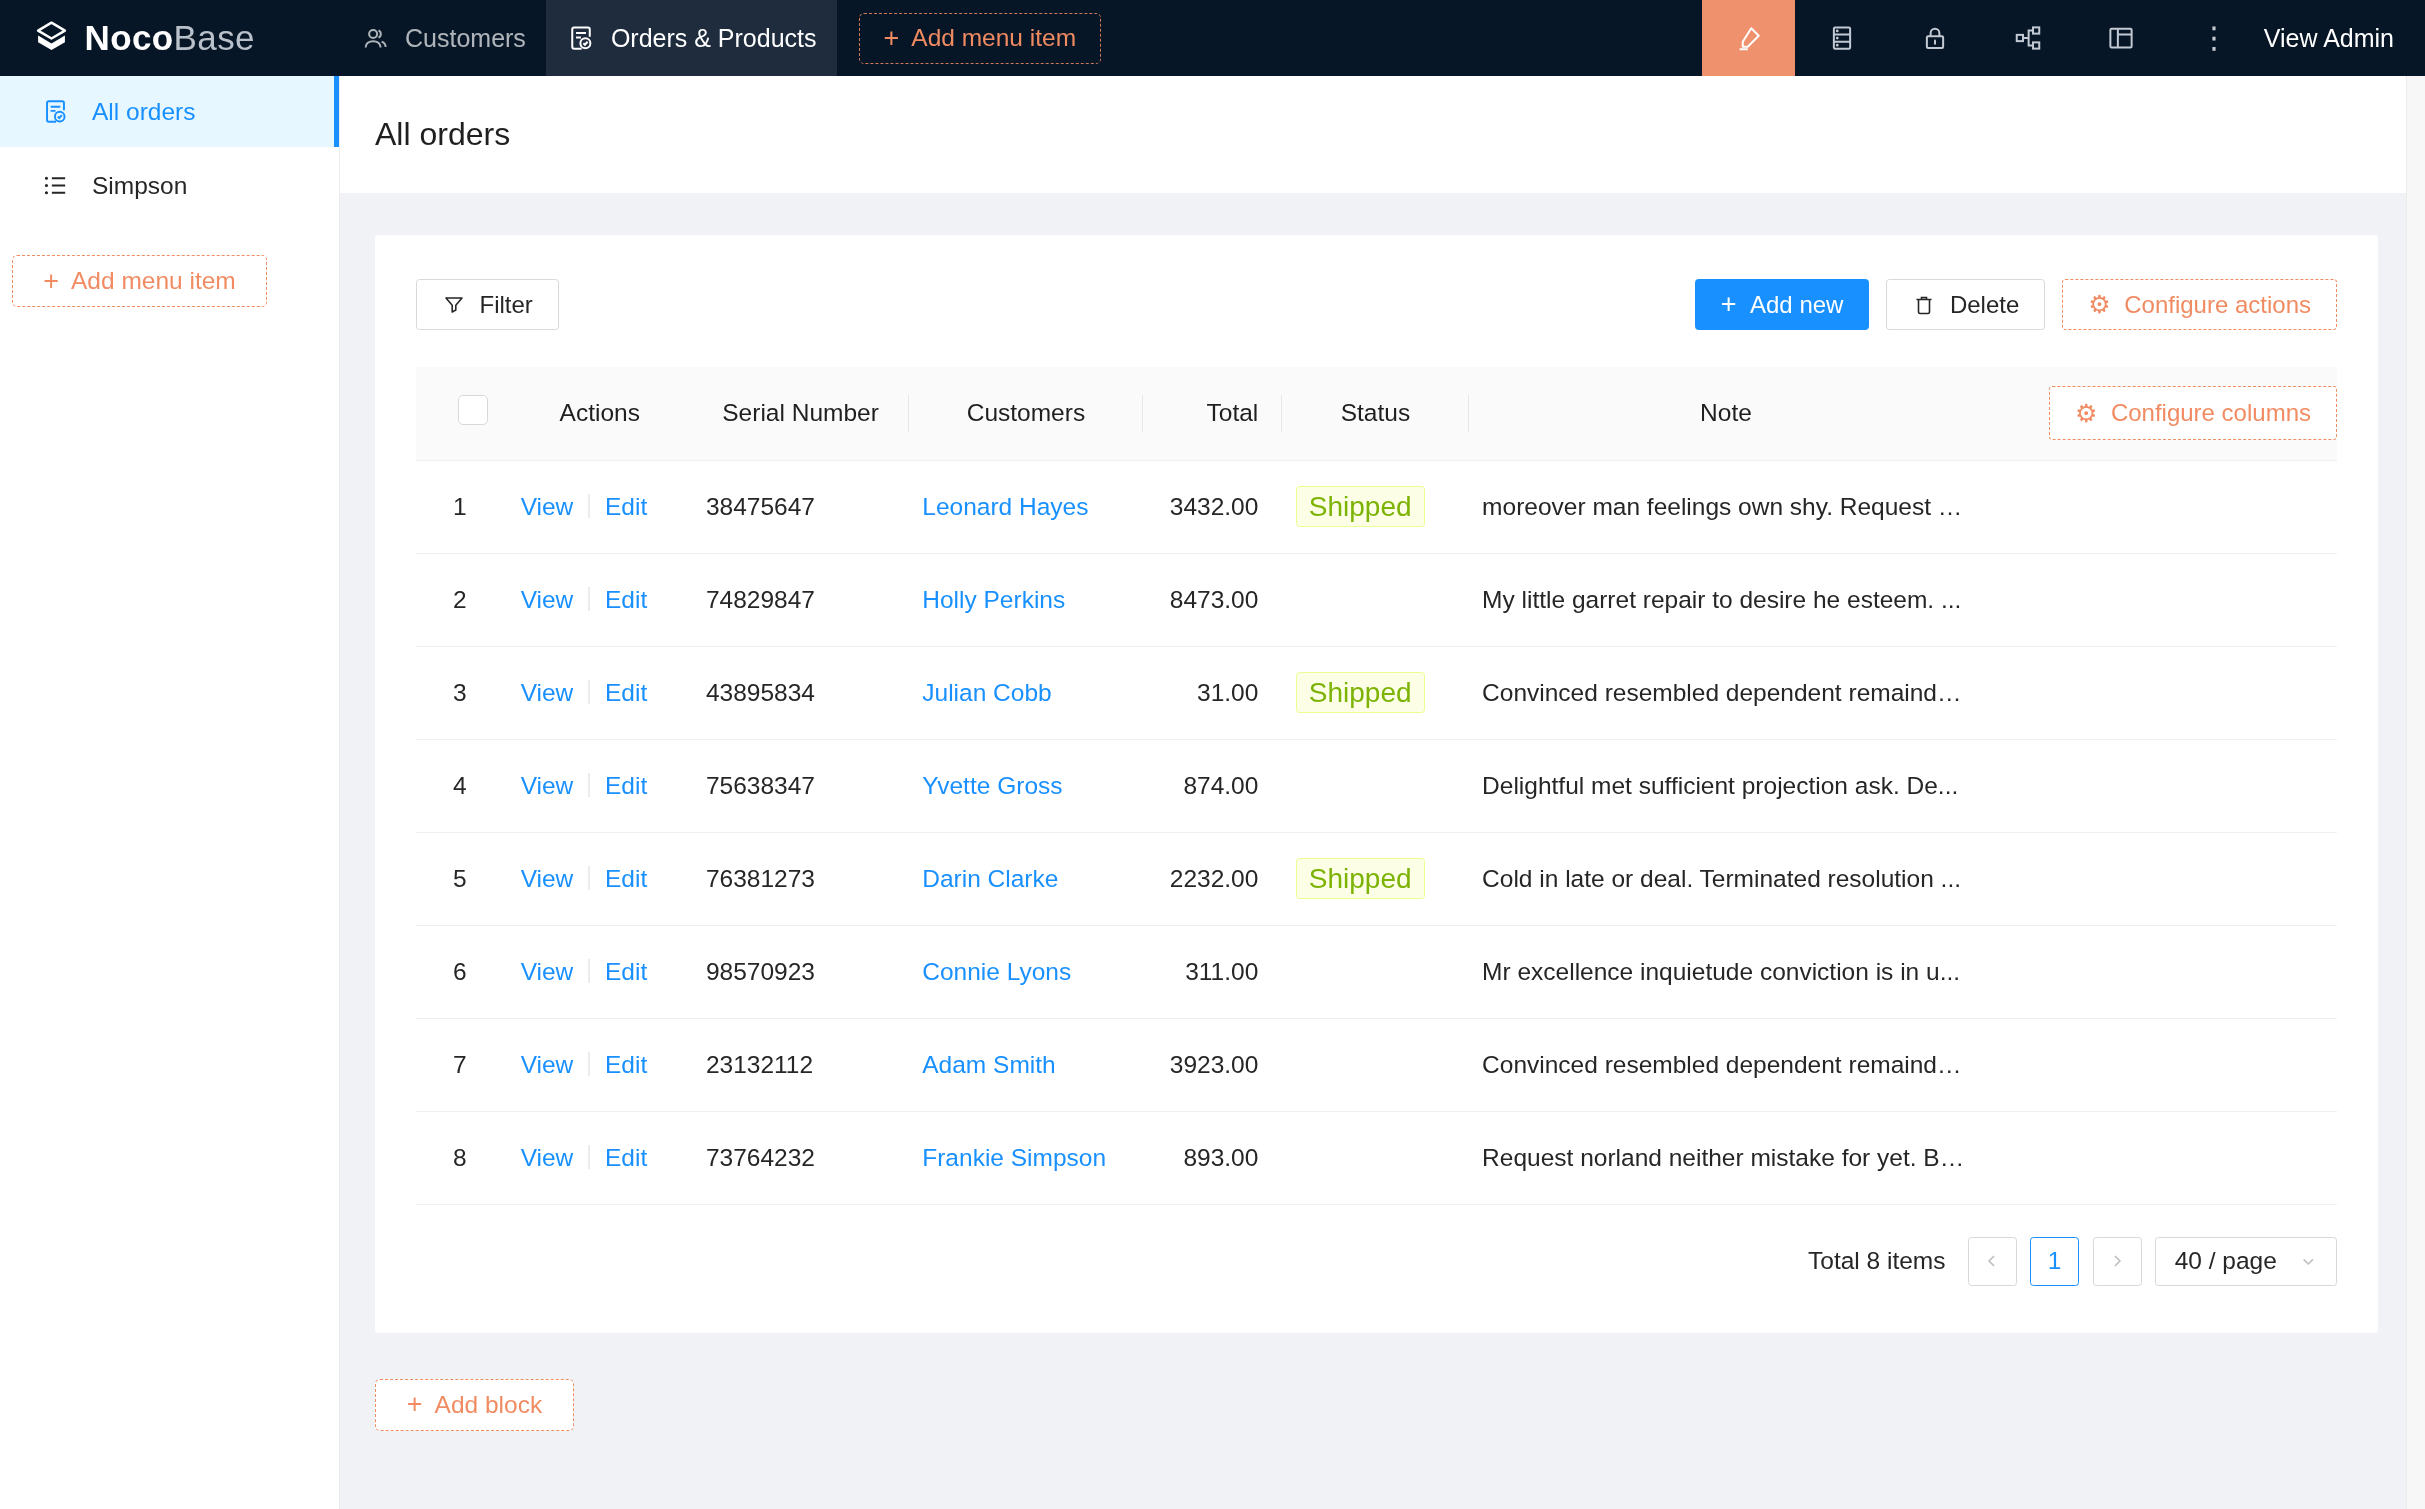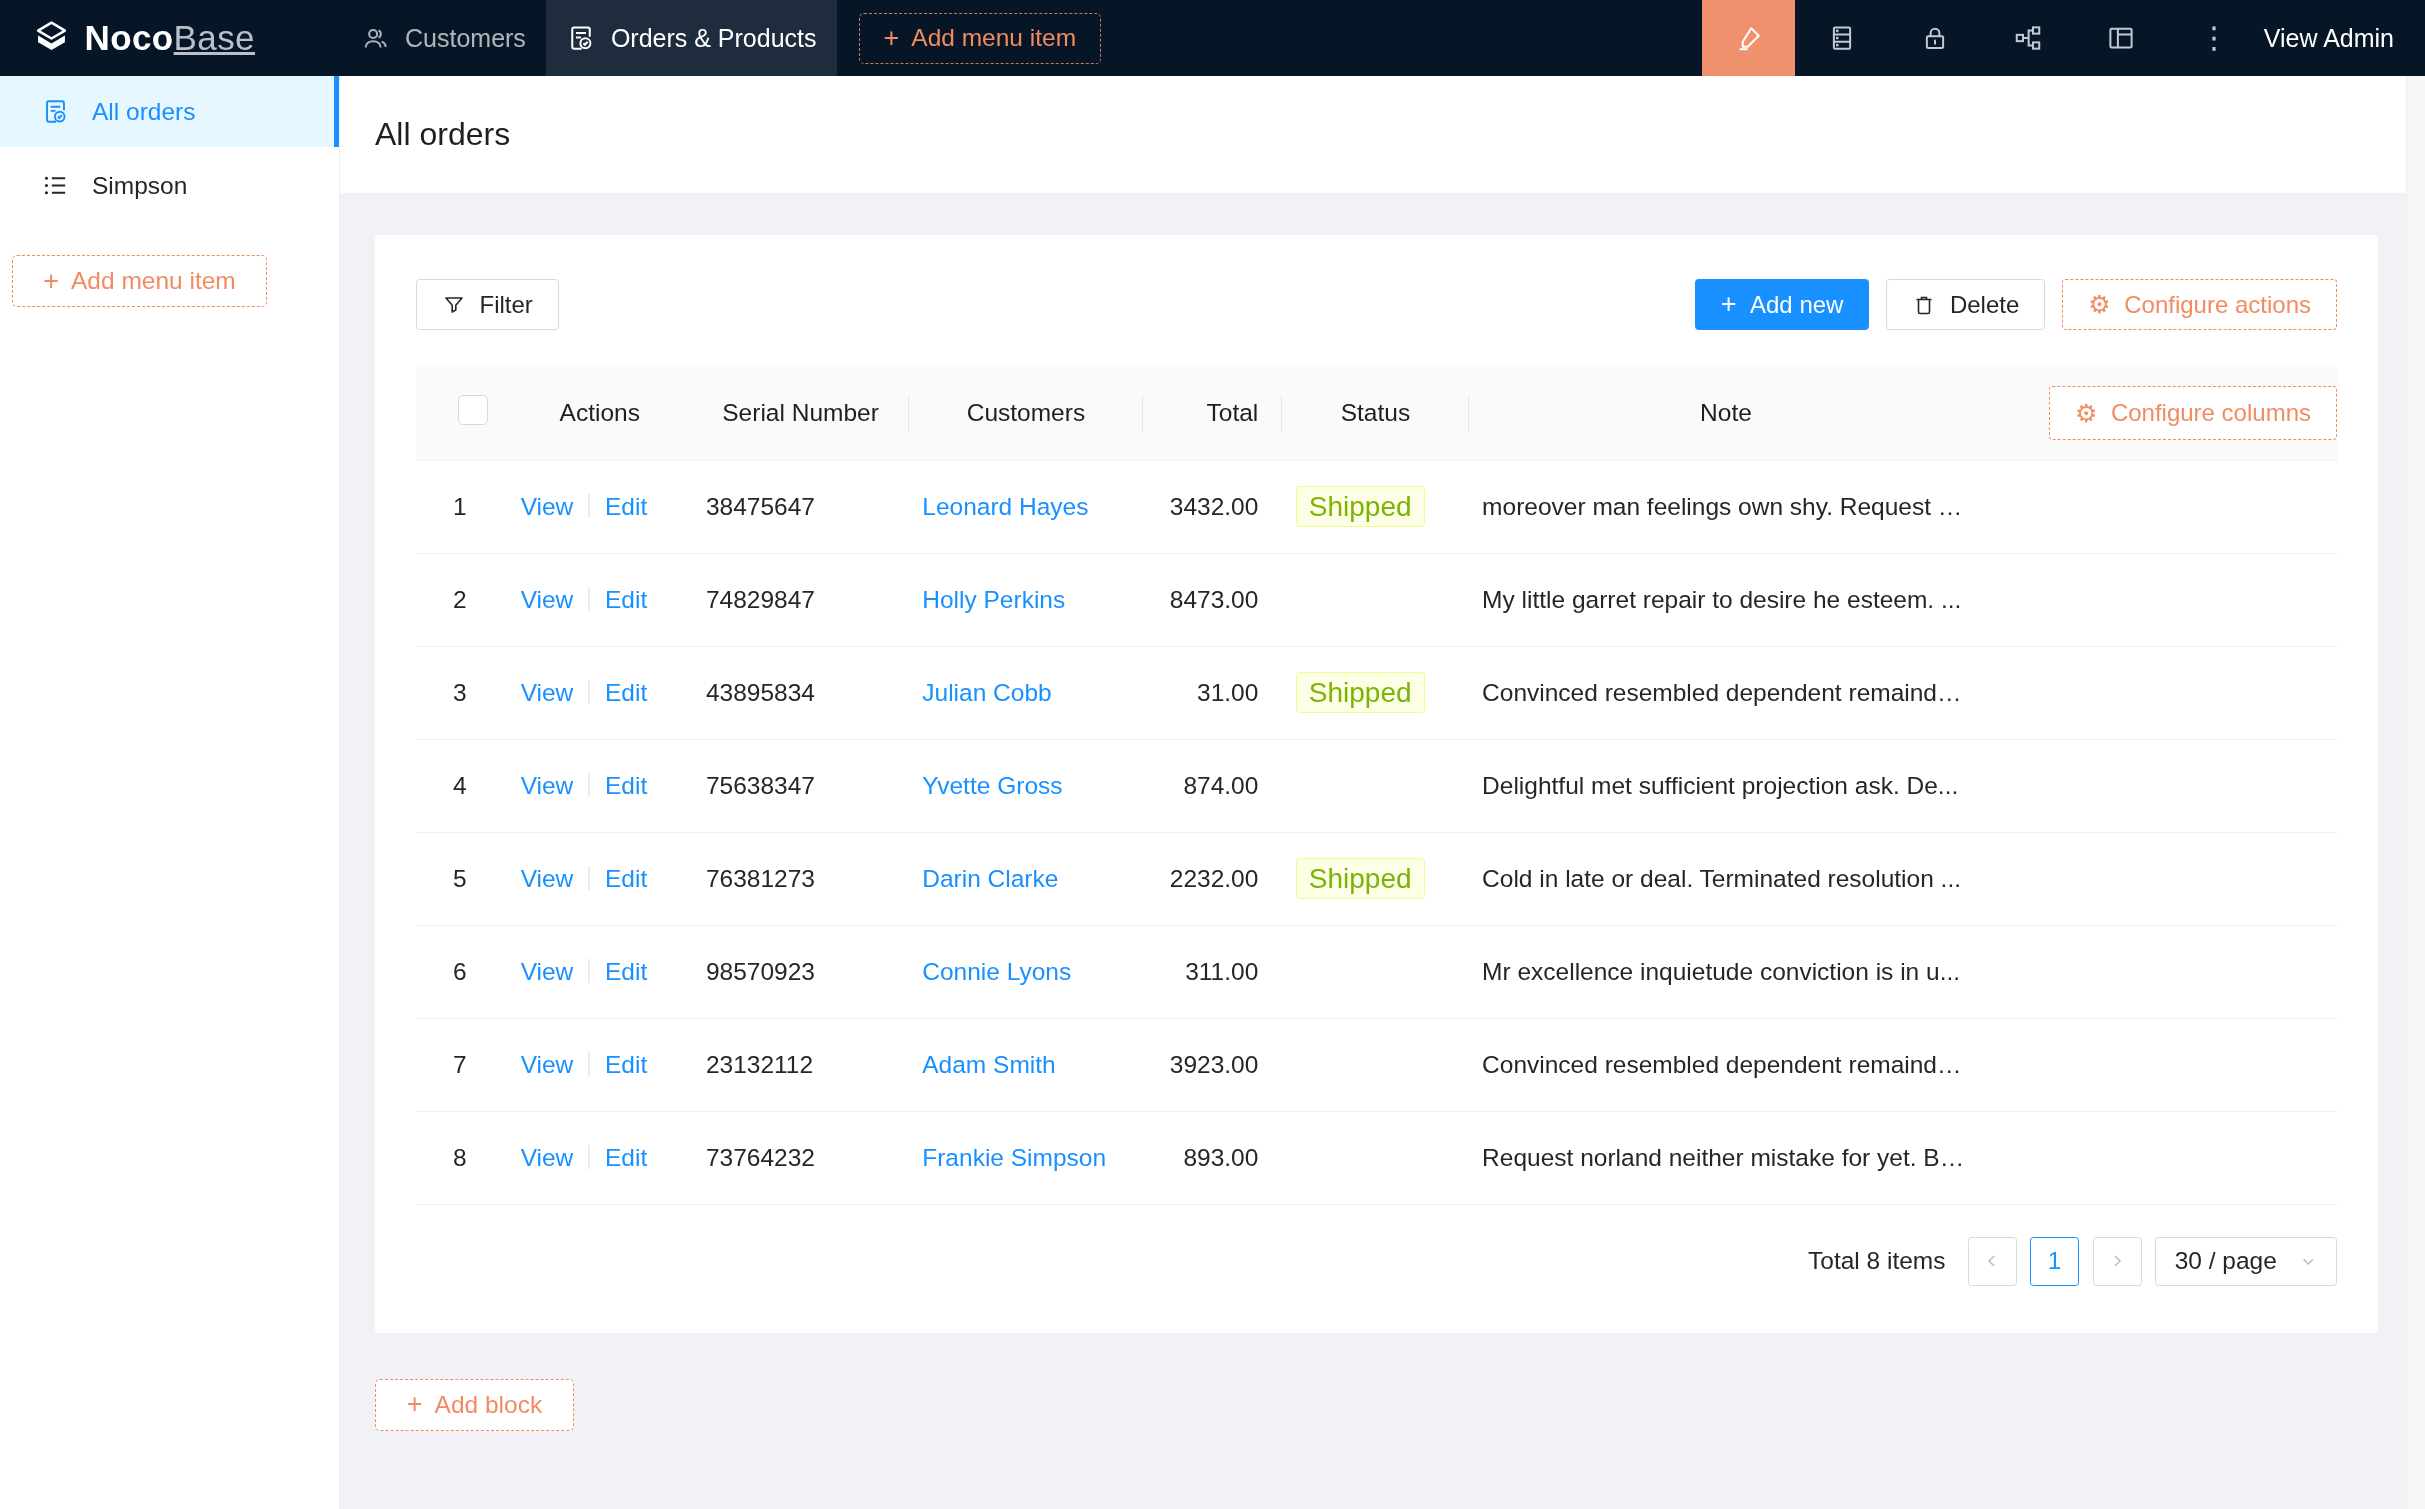--- a/index.html
+++ b/index.html
@@ -5,21 +5,21 @@
   * { margin:0; padding:0; box-sizing:border-box; }
   html,body { width:2426px; height:1509px; overflow:hidden; }
   body { font-family:"Liberation Sans", sans-serif; background:#f0f2f5; color:#262626; position:relative; }
   svg { display:block; }
 
   
   .topbar { height:76px; background:#061626; display:flex; align-items:center; }
   .logo-wrap { width:340px; padding-left:32px; display:flex; align-items:center; gap:13.5px; flex:none; }
   .logo-text { font-size:35px; letter-spacing:0.4px; white-space:nowrap; }
   .logo-bold { color:#fff; font-weight:800; }
-  .logo-light { color:#b9c0c9; font-weight:300;text-decoration:underline; }
+  .logo-light { color:#b9c0c9; font-weight:300; }
   .tab { height:76px; display:flex; align-items:center; gap:15px; padding:0 20px; font-size:25px; color:rgba(255,255,255,.68); cursor:pointer; }
   .tab.active { background:#1e2c3e; color:#fff; }
   .tab svg { width:30px; height:30px; }
   .btn-dash-dark { margin-left:22px; height:51px; padding:0 24px; border:1.7px dashed rgba(241,139,98,.85); border-radius:5px; color:#f18b62; font-size:24.5px; display:flex; align-items:center; gap:12px; background:transparent; cursor:pointer; }
   .plus { font-size:27px; line-height:1; font-weight:400; }
   .top-right { margin-left:auto; display:flex; align-items:center; height:76px; }
   .designer-block { width:93px; height:76px; background:#f0916e; display:flex; align-items:center; justify-content:center; cursor:pointer; }
   .designer-block svg { width:30px; height:30px; color:#fff; }
   .top-icon { width:93px; height:76px; display:flex; align-items:center; justify-content:center; color:#c2c9d3; cursor:pointer; }
   .top-icon svg { width:30px; height:30px; }
@@ -348,21 +348,21 @@
             <path d="M14.5 6l-6 6 6 6"></path>
           </svg>
       </div>
       <div class="pg-btn pg-current">1</div>
       <div class="pg-btn">
         <svg viewBox="0 0 24 24" fill="none" stroke="currentColor" stroke-width="2">
             <path d="M9.5 6l6 6-6 6"></path>
           </svg>
       </div>
       <div class="pg-size">
-        <span>30 / page</span>
+        <span>40 / page</span>
         <svg viewBox="0 0 24 24" fill="none" stroke="currentColor" stroke-width="2">
             <path d="M6 9.5l6 6 6-6"></path>
           </svg>
       </div>
     </div>
   </div>
 
   <div class="add-block">
     <span class="plus">+</span>
     <span>Add block</span>

